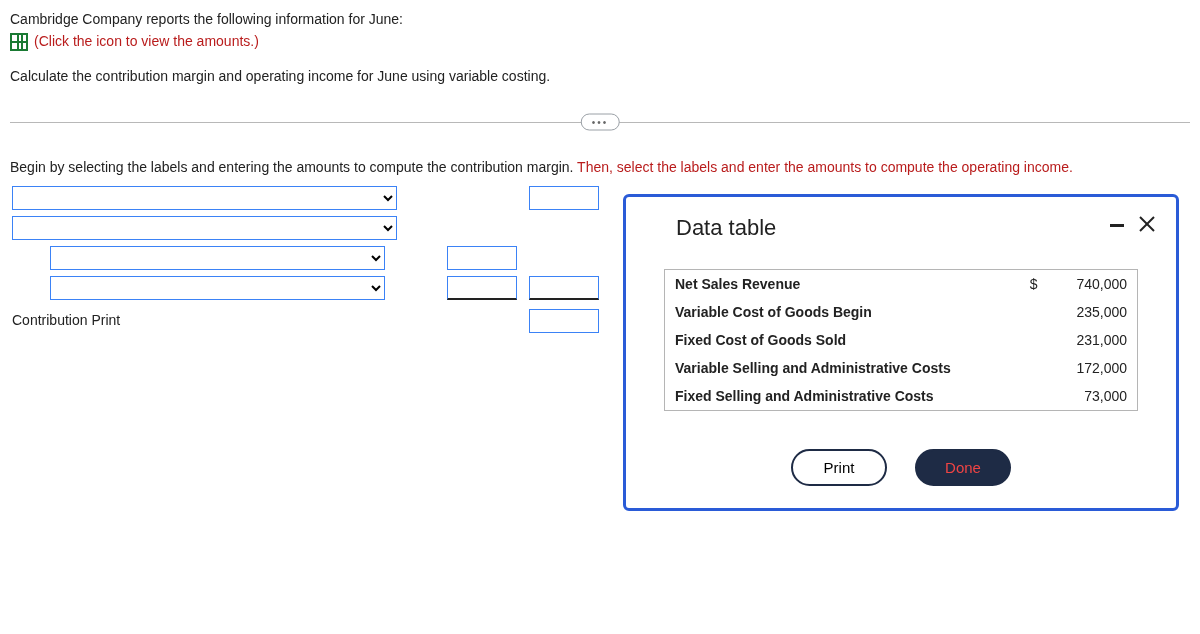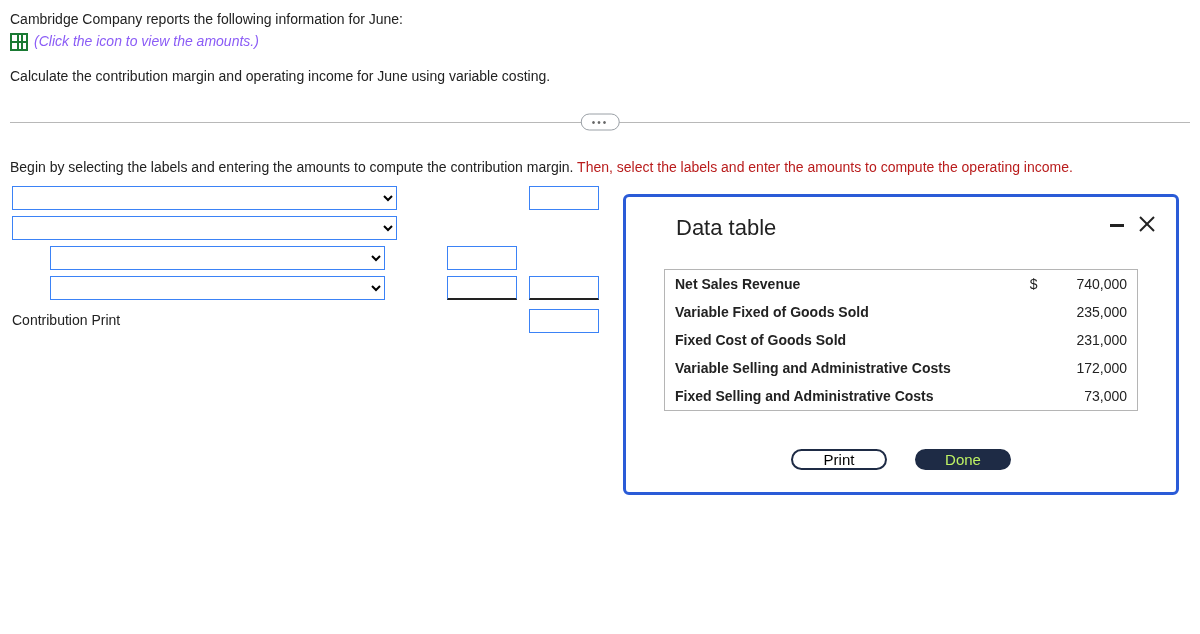--- a/index.html
+++ b/index.html
@@ -27,21 +27,21 @@
   }
   .icon-box::before, .icon-box::after {
     content: '';
     position: absolute;
     background: #1a7a33;
   }
   .icon-box::before { left:0; right:0; top:50%; height:2px; transform:translateY(-50%);}
   .icon-box .v1, .icon-box .v2 { position:absolute; top:0; bottom:0; width:2px; background:#1a7a33;}
   .icon-box .v1 { left:33%;}
   .icon-box .v2 { left:66%;}
-  .link-text { color: #8b5cf6; cursor: pointer; font-style: italic; }
+  .link-text { color: #b91c1c; cursor: pointer; }
   .prompt2 { margin-top: 12px; }
 
   .divider-wrap {
     position: relative;
     margin: 28px 0 30px;
     height: 14px;
   }
   .divider-line {
     border-top: 1px solid #b8b8b8;
     position: absolute;
@@ -145,30 +145,30 @@
   .data-table tr.firstrow td { border-top:1px solid #b5b5b5;}
 
   .modal-buttons {
     display: flex;
     justify-content: center;
     gap: 28px;
     margin-top: 38px;
   }
   .btn {
     min-width: 96px;
-    padding: 0 24px;
+    padding: 8px 24px;
     border-radius: 999px;
     font-size: 15px;
     border: 2px solid #1e2b45;
     background: #fff;
     cursor: pointer;
   }
   .btn.primary {
     background: #1e2b45;
-    color: #bef264;
+    color: #ef4444;
     border-color: #1e2b45;
   }
 </style>
 </head>
 <body>
 
 <div class="intro">
   <div>Cambridge Company reports the following information for June:</div>
   <div class="link-line">
     <span class="icon-box">
@@ -236,21 +236,21 @@
   </div>
 
   <table class="data-table">
     <tbody id="data-rows">
         <tr class="firstrow">
           <td class="lbl">Net Sales Revenue</td>
           <td class="cur">$</td>
           <td class="val">740,000</td>
         </tr>
         <tr>
-          <td class="lbl">Variable Fixed of Goods Sold</td>
+          <td class="lbl">Variable Cost of Goods Begin</td>
           <td class="cur"></td>
           <td class="val">235,000</td>
         </tr>
         <tr>
           <td class="lbl">Fixed Cost of Goods Sold</td>
           <td class="cur"></td>
           <td class="val">231,000</td>
         </tr>
         <tr>
           <td class="lbl">Variable Selling and Administrative Costs</td>

